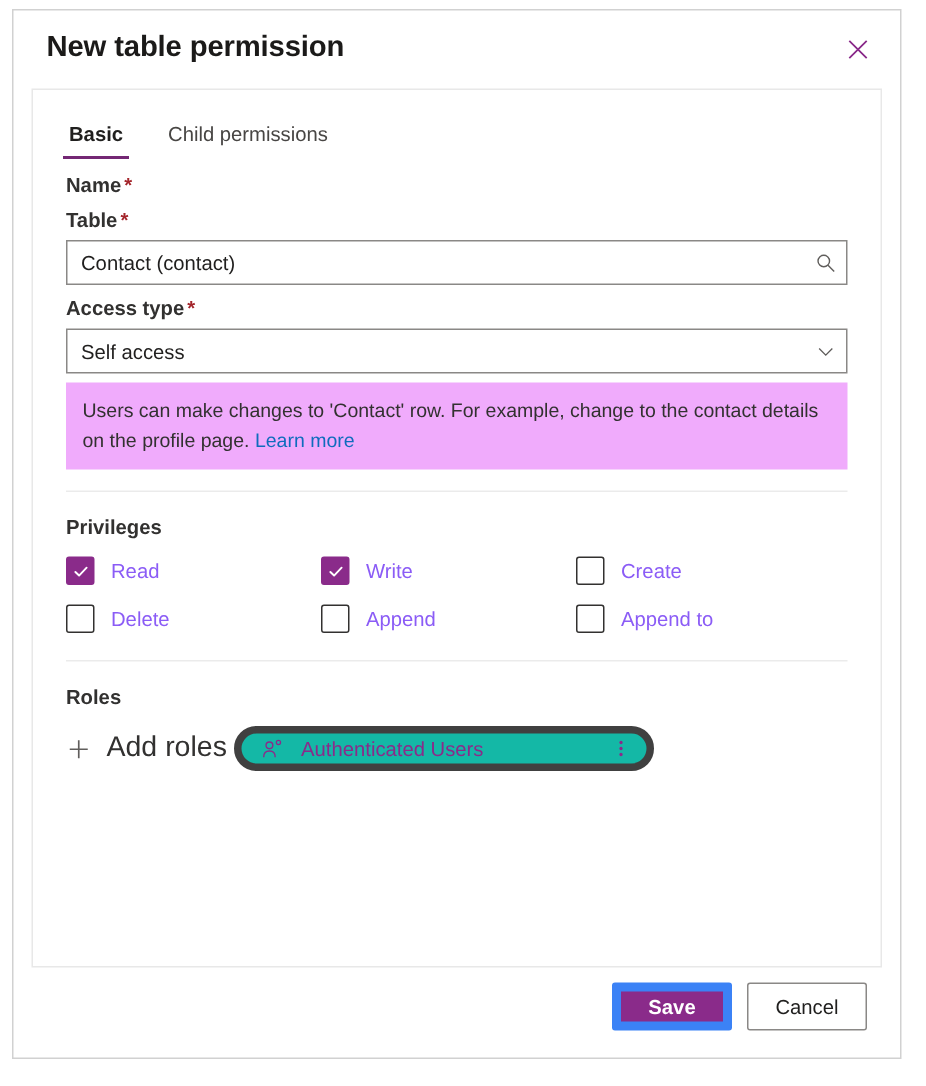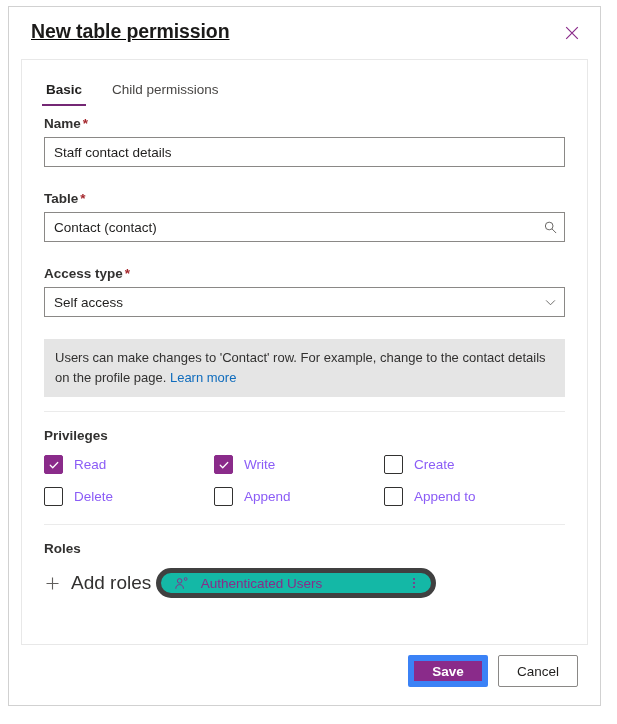--- a/index.html
+++ b/index.html
@@ -10,21 +10,20 @@
     font-family: "Liberation Sans", sans-serif;
     -webkit-font-smoothing: antialiased;
   }
 
   .panel {
     position: absolute;
     left: 8px; top: 6px;
     width: 593px; height: 700px;
     background: #ffffff;
     border: 1px solid #d1d1d1;
-    text-decoration: underline;
   }
 
   .panel-header {
     position: relative;
     height: 49px;
     padding: 0 18px;
     display: flex;
     align-items: center;
   }
   .panel-title {
@@ -75,21 +74,21 @@
     position: absolute;
     left: 0; right: 0; bottom: 0;
     height: 2.5px;
     background: #742774;
   }
 
   .body {
     padding: 10px 22px 0 22px;
   }
 
-  .field { margin-bottom: 24px; }
+  .field { margin-bottom: 8px; }
   .field-label {
     font-size: 13.5px;
     font-weight: 600;
     color: #323130;
     margin-bottom: 6px;
     display: block;
   }
   .req { color: #a4262c; font-weight: 600; margin-left: 2px; }
 
   .input-wrap { position: relative; }
@@ -107,21 +106,21 @@
   .input-icon {
     position: absolute;
     right: 7px; top: 50%;
     transform: translateY(-50%);
     width: 16px; height: 16px;
     display: flex; align-items: center; justify-content: center;
     cursor: pointer;
   }
 
   .infobox {
-    background: #e5e5e5;
+    background: #f0abfc;
     padding: 9px 11px 10px 11px;
     font-size: 13px;
     line-height: 1.5;
     color: #323130;
     margin-top: -2px;
     margin-bottom: 14px;
   }
   .link { color: #0f6cbd; text-decoration: none; cursor: pointer; }
 
   .divider {
@@ -256,23 +255,20 @@
       <button class="tab active">Basic</button>
       <button class="tab">Child permissions</button>
     </div>
 
     <div class="body">
 
       <div class="field">
         <label class="field-label">
           <span>Name</span><span class="req">*</span>
         </label>
-        <div class="input-wrap">
-          <input class="text-input" type="text" value="Staff contact details" style="">
-        </div>
       </div>
 
       <div class="field">
         <label class="field-label">
           <span>Table</span><span class="req">*</span>
         </label>
         <div class="input-wrap">
           <input class="text-input" type="text" value="Contact (contact)" style="">
           <span class="input-icon">
             <svg width="15" height="15" viewBox="0 0 16 16">

